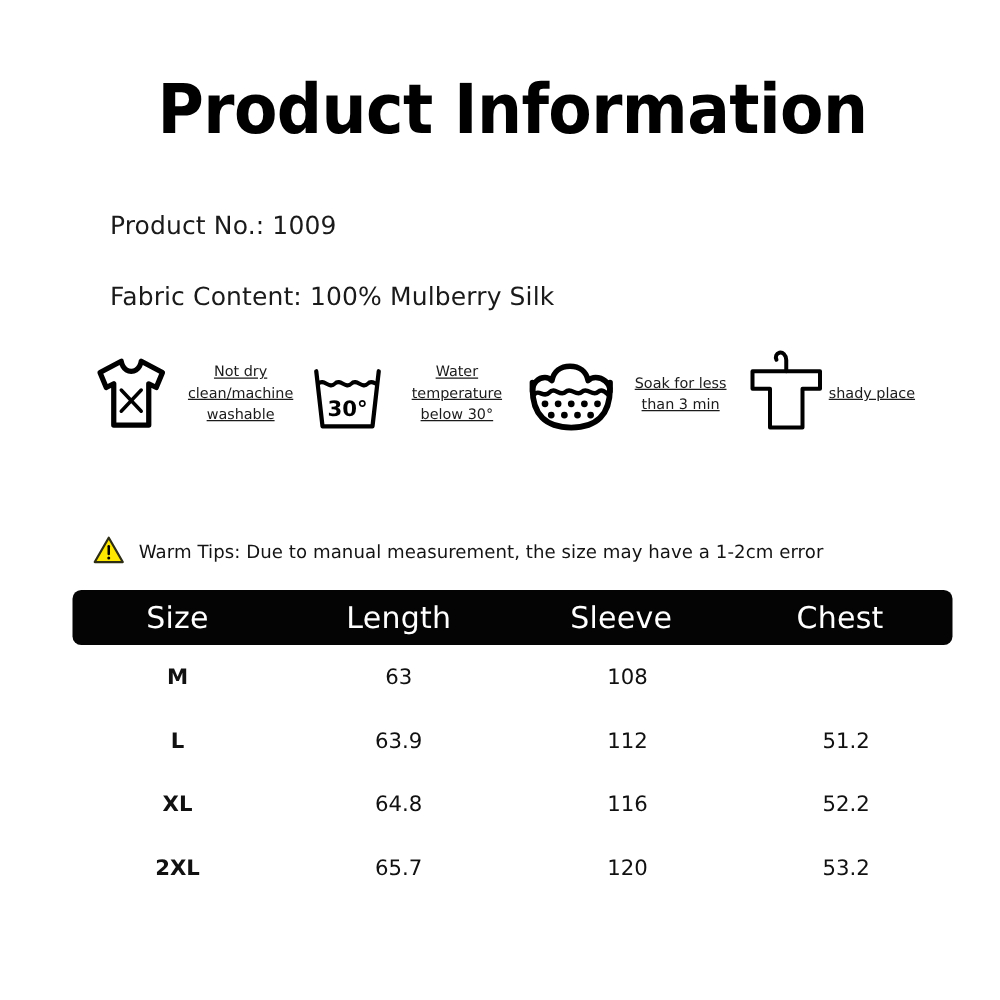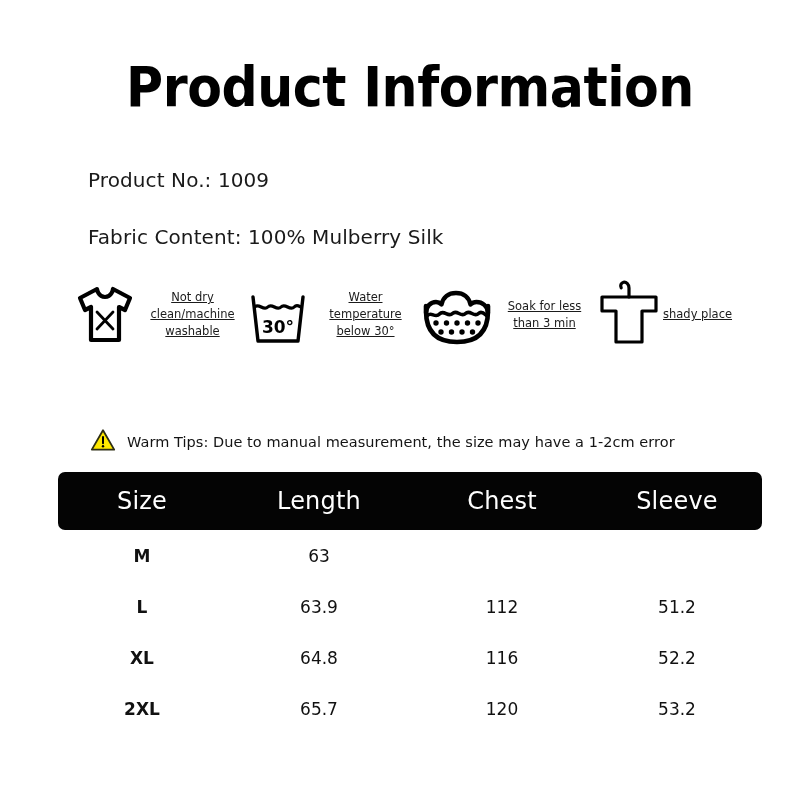--- a/index.html
+++ b/index.html
@@ -51,33 +51,33 @@
     font-size:11.5px;
     line-height:1.45;
     color:#1b1b1b;
     text-align:center;
     max-width:160px;
     text-decoration:underline;
   }
 
   
   .tips {
-    position:absolute; left:80px; top:428px;
+    position:absolute; left:64px; top:428px;
     display:flex; align-items:center; gap:11px;
   }
   .tips-text {
     font-size:14.5px; color:#141414; letter-spacing:0.05px;
   }
 
   
   .table { position:absolute; left:48px; top:472px; width:704px; }
   .thead {
     background:#040404;
     border-radius:7px;
-    height:58px;
+    height:44px;
     display:flex; align-items:center;
   }
   .thead .cell {
     color:#ffffff;
     font-size:24px;
     font-weight:400;
     text-align:center;
     letter-spacing:0.2px;
   }
   .trow {
@@ -176,27 +176,28 @@
         <circle cx="13" cy="18.3" r="1.2" fill="#000"></circle>
       </svg>
     </span>
     <span class="tips-text">Warm Tips: Due to manual measurement, the size may have a 1-2cm error</span>
   </div>
 
   <div class="table">
     <div class="thead">
       <div class="cell c-size">Size</div>
       <div class="cell c-length">Length</div>
+      <div class="cell c-sleeve">Sleeve</div>
       <div class="cell c-chest">Chest</div>
-      <div class="cell c-sleeve">Sleeve</div>
     </div>
 
     <div class="trow">
       <div class="cell c-size">M</div>
       <div class="cell c-length">63</div>
+      <div class="cell c-chest">108</div>
     </div>
     <div class="trow">
       <div class="cell c-size">L</div>
       <div class="cell c-length">63.9</div>
       <div class="cell c-chest">112</div>
       <div class="cell c-sleeve">51.2</div>
     </div>
     <div class="trow">
       <div class="cell c-size">XL</div>
       <div class="cell c-length">64.8</div>

